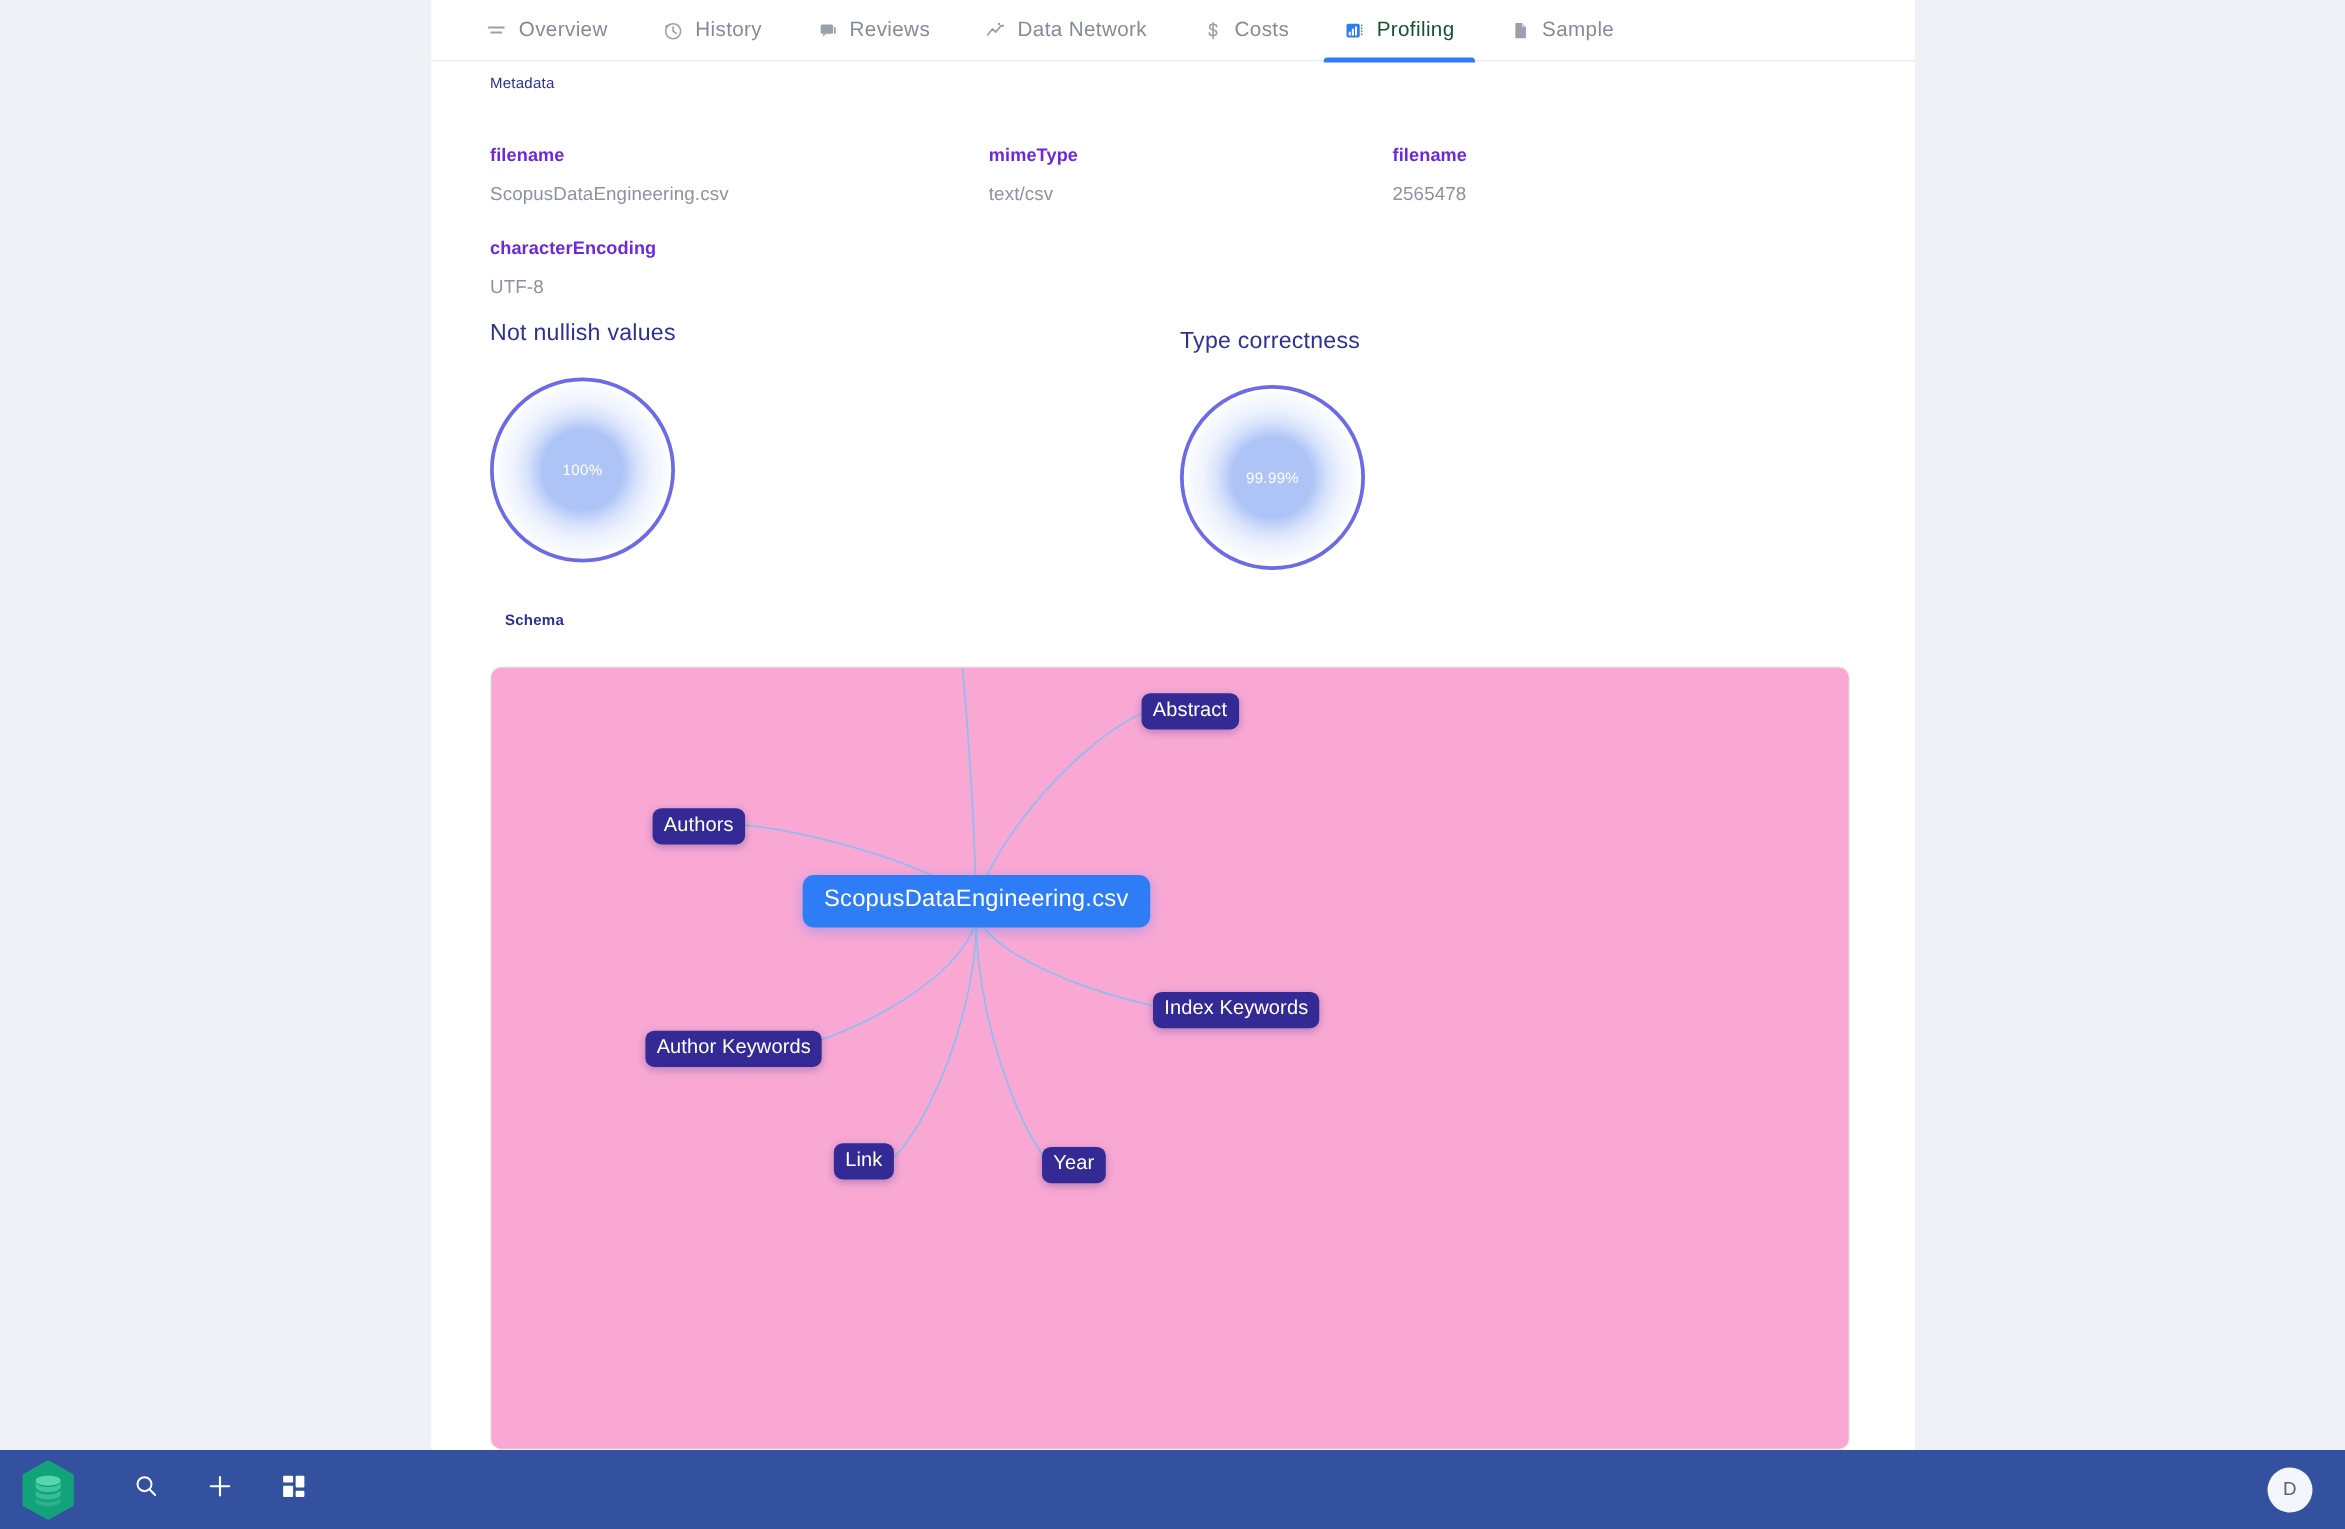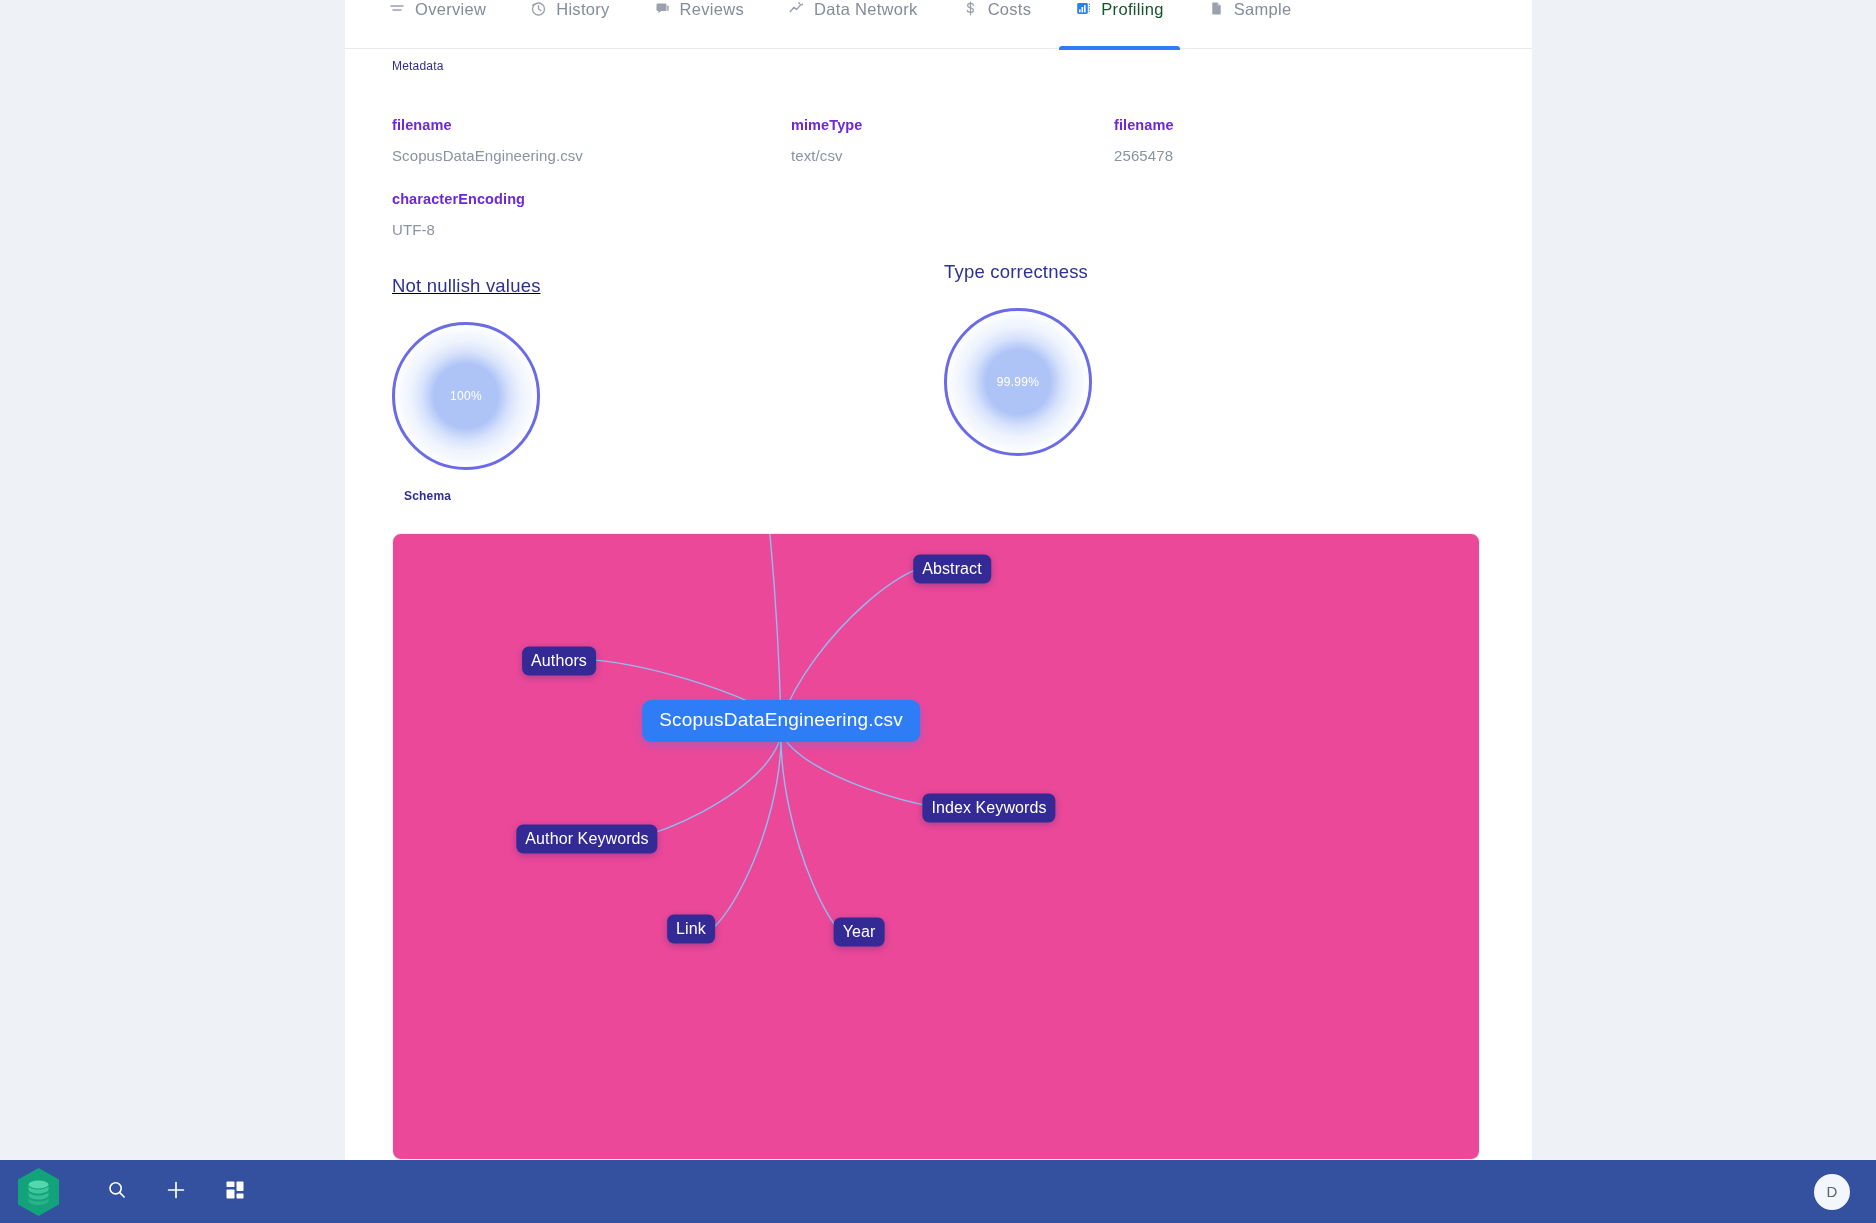--- a/index.html
+++ b/index.html
@@ -31,21 +31,21 @@
   #tabbar {
     position: relative;
     height: 49px;
     border-bottom: 1px solid #e8eaef;
     display: flex;
     align-items: center;
     padding-left: 22px;
   }
   .tab {
     display: flex;
-    align-items: flex-start;
+    align-items: center;
     gap: 9px;
     height: 49px;
     padding: 0 22px;
     color: #848c99;
     font-size: 16.5px;
     letter-spacing: .3px;
     cursor: pointer;
     position: relative;
     white-space: nowrap;
   }
@@ -88,21 +88,21 @@
     letter-spacing: .1px;
   }
 
   #field-filename  { left: 392px;  top: 117px; }
   #field-mimetype  { left: 778px;  top: 117px; margin-left: 13px; }
   #field-bytesize  { left: 1114px; top: 117px; }
   #field-encoding  { left: 392px;  top: 191px; }
 
   
   .gauge-block { position: absolute; }
-  #gauge-nullish { left: 392px; top: 275px; text-decoration: underline; }
+  #gauge-nullish { left: 392px; top: 255px; }
   #gauge-type    { left: 944px; top: 261px; }
 
   .gauge-label {
     color: #2e3192;
     font-size: 18.5px;
     letter-spacing: .2px;
   }
   .gauge-wrap {
     margin-top: 25px;
     width: 148px;
@@ -136,21 +136,21 @@
 
   
   #schema-title { position: absolute; left: 404px; top: 489px; font-weight: bold; }
 
   #schema-canvas {
     position: absolute;
     left: 392px;
     top: 533px;
     width: 1088px;
     height: 627px;
-    background: #ec4899;
+    background: #f9a8d4;
     border: 1px solid #eceff4;
     border-radius: 9px;
     overflow: hidden;
   }
   #schema-svg { position: absolute; left: 0; top: 0; }
 
   .node {
     position: absolute;
     transform: translate(-50%, -50%);
     border-radius: 7px;

